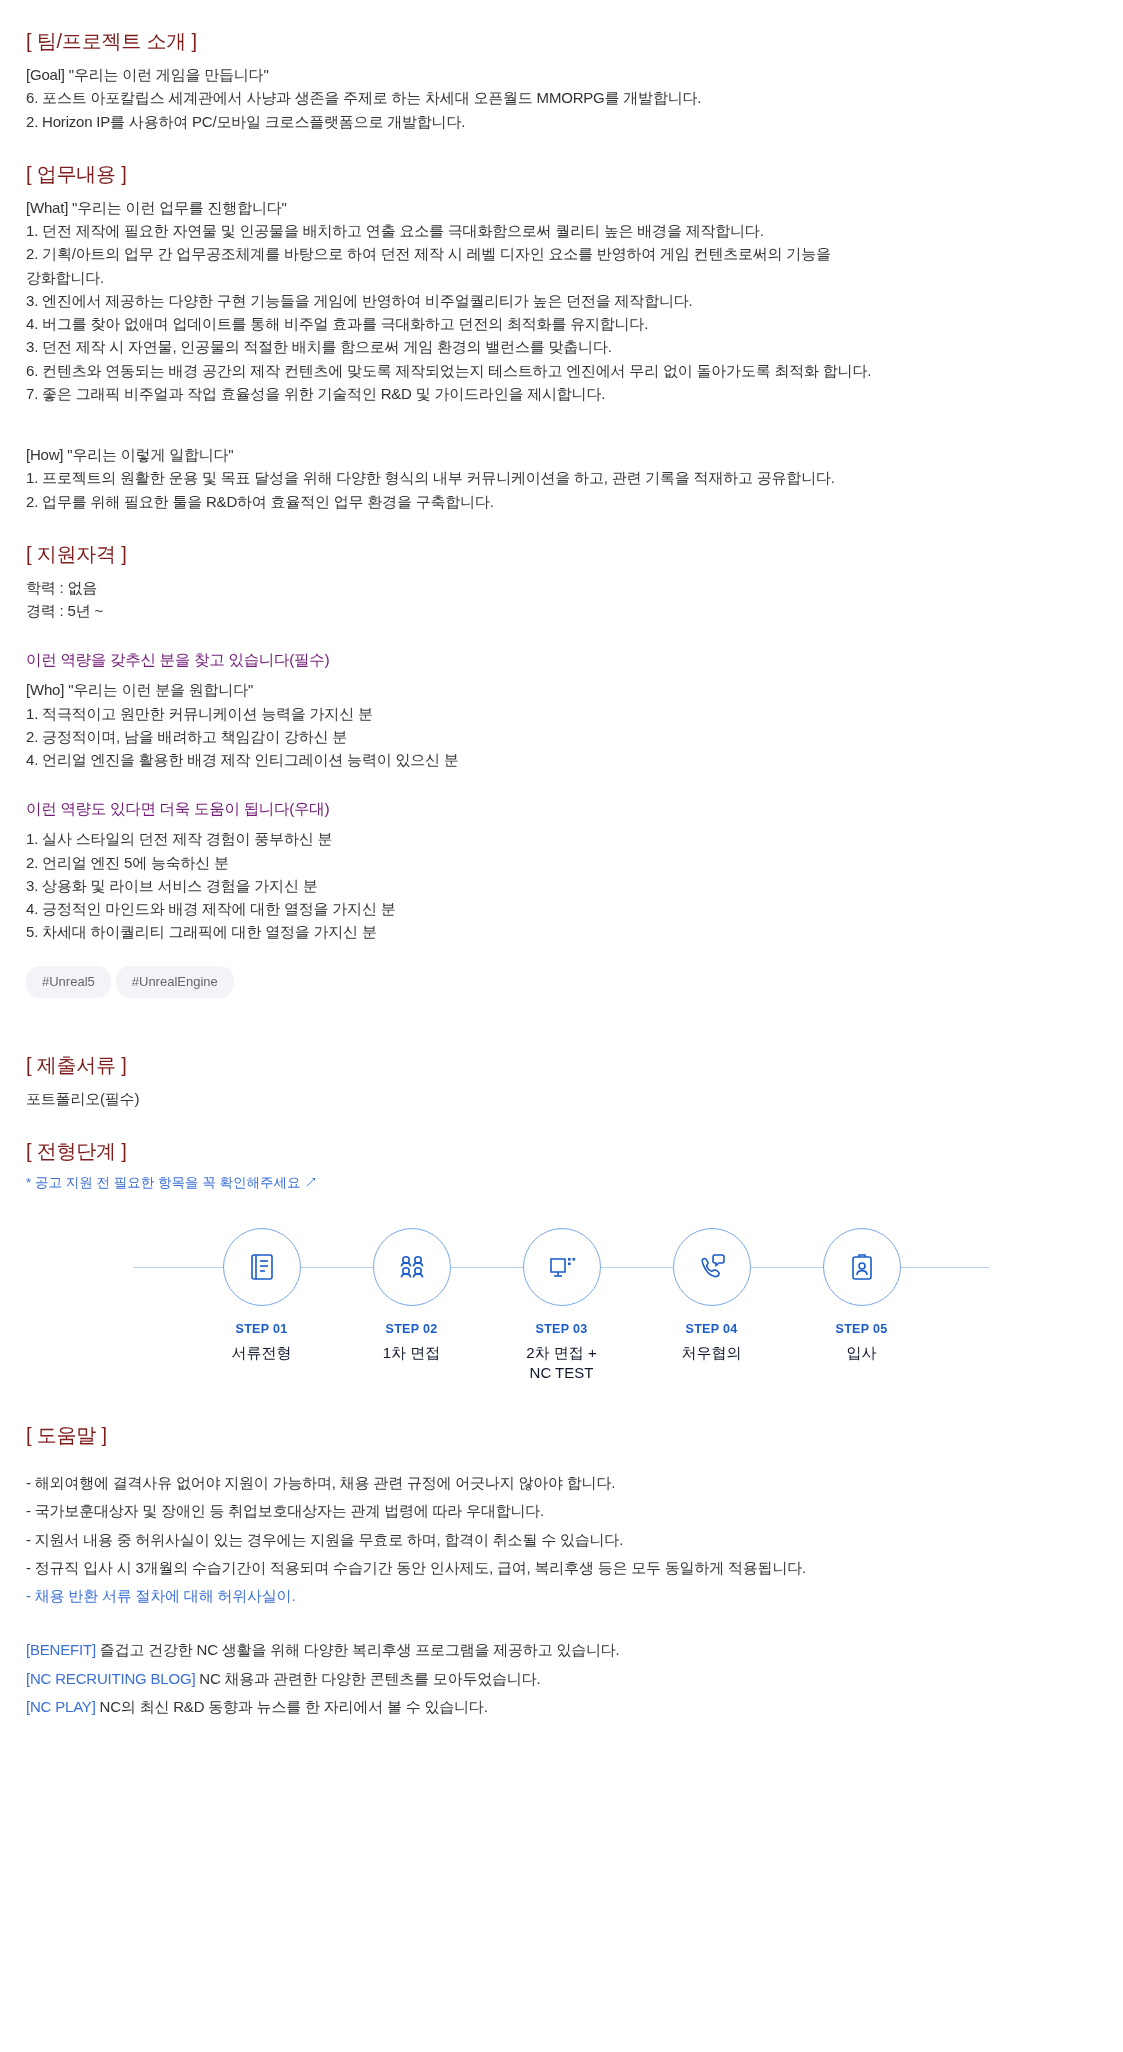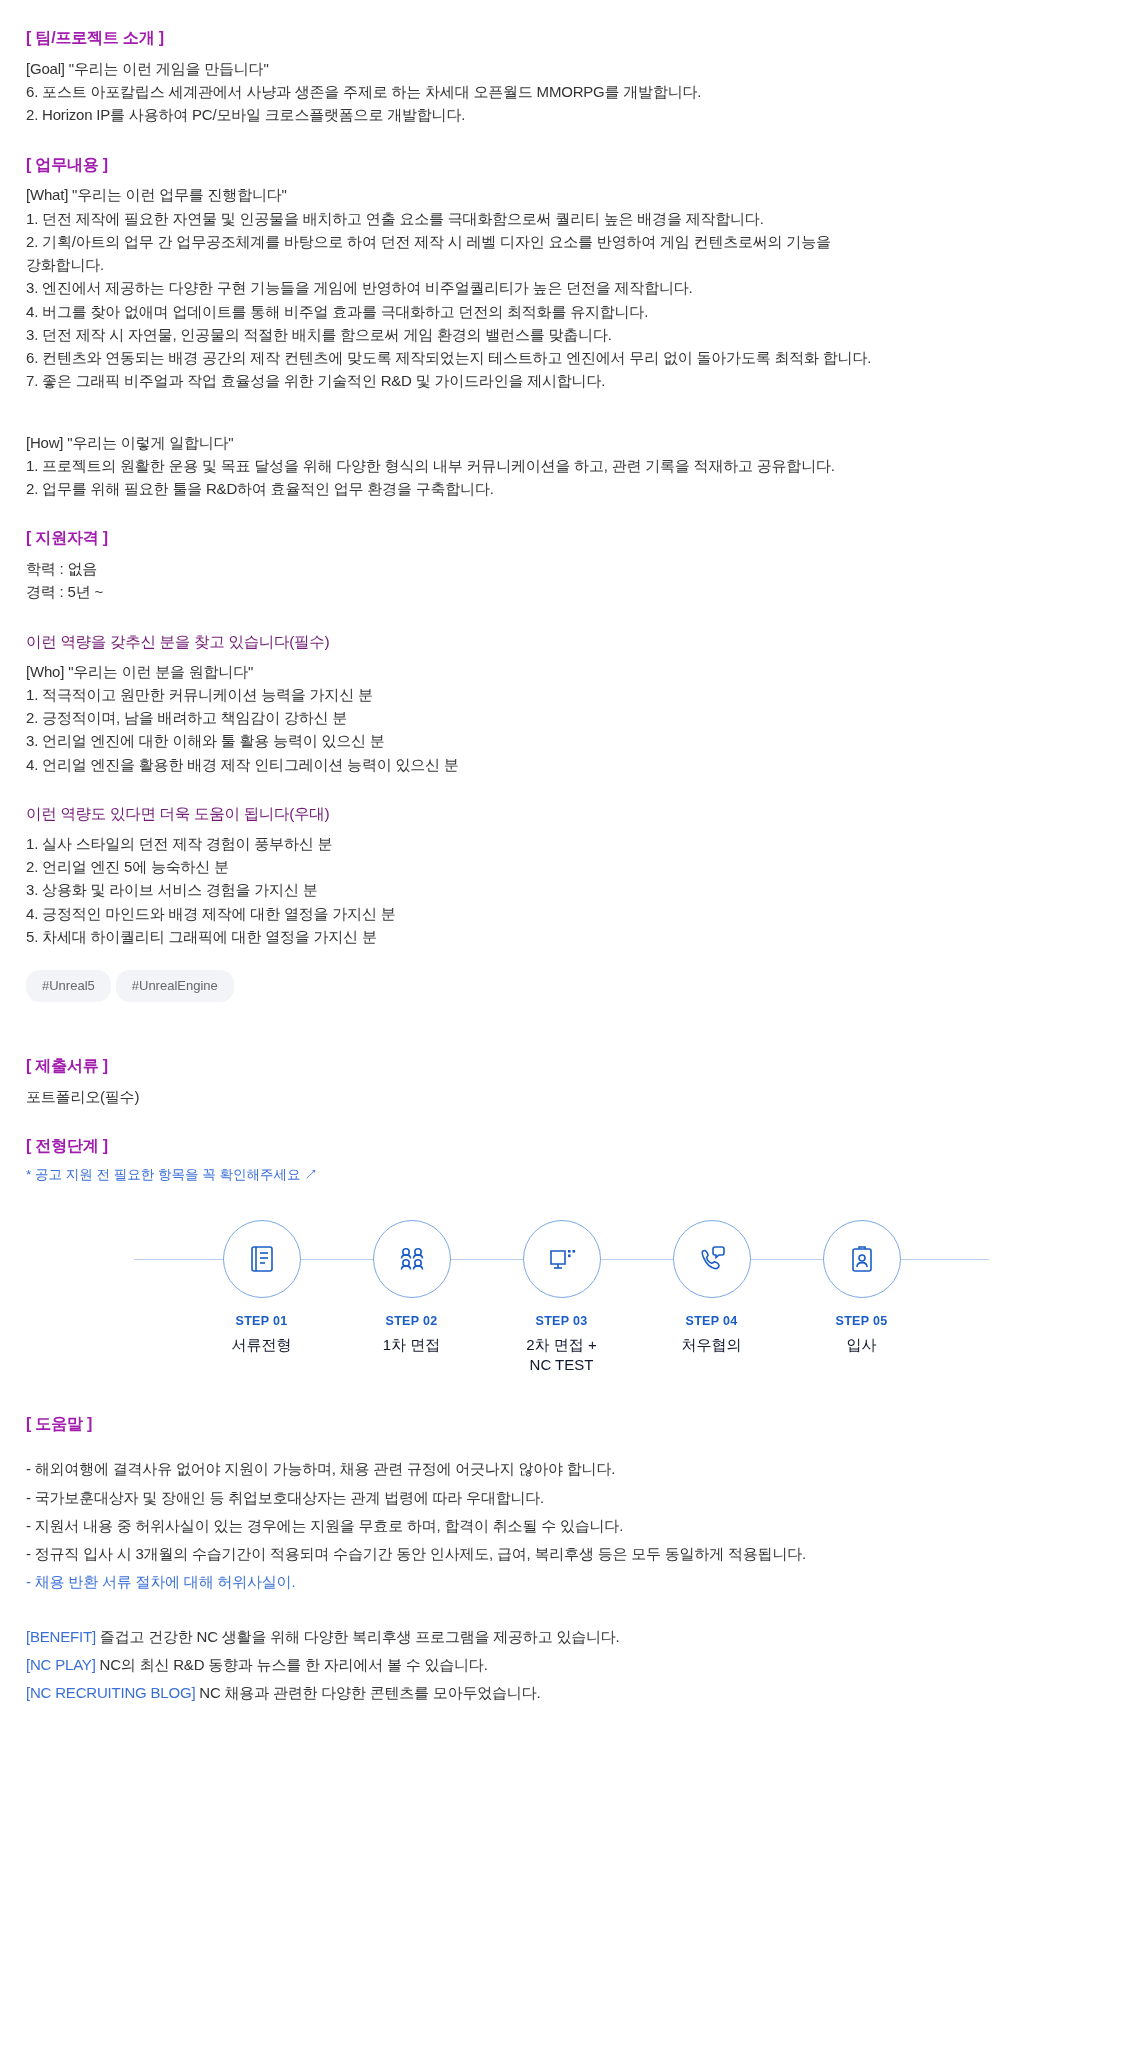--- a/index.html
+++ b/index.html
@@ -14,23 +14,23 @@
     font-family: "Liberation Sans", sans-serif;
     color: #333333;
     font-size: 15px;
     line-height: 1.55;
   }
   .page {
     width: 1123px;
     padding: 26px 26px 40px 26px;
   }
   .section-head {
-    font-weight: bold;
-    font-size: 16px;
-    color: #a21caf;
+    font-weight: normal;
+    font-size: 20px;
+    color: #7f1d1d;
     margin: 0 0 6px 0;
     letter-spacing: -0.2px;
   }
   .para {
     margin: 0;
     font-size: 15px;
     color: #333333;
     letter-spacing: -0.2px;
   }
   .block { margin-bottom: 0; }
@@ -154,21 +154,20 @@
     <p class="para">경력 : 5년 ~</p>
   </div>
 
   <div class="gap-md"></div>
 
   <div class="block">
     <div class="blue-head">이런 역량을 갖추신 분을 찾고 있습니다(필수)</div>
     <p class="para">[Who] "우리는 이런 분을 원합니다"</p>
     <p class="para">1. 적극적이고 원만한 커뮤니케이션 능력을 가지신 분</p>
     <p class="para">2. 긍정적이며, 남을 배려하고 책임감이 강하신 분</p>
-    <p class="para">3. 언리얼 엔진에 대한 이해와 툴 활용 능력이 있으신 분</p>
     <p class="para">4. 언리얼 엔진을 활용한 배경 제작 인티그레이션 능력이 있으신 분</p>
   </div>
 
   <div class="gap-md"></div>
 
   <div class="block">
     <div class="blue-head">이런 역량도 있다면 더욱 도움이 됩니다(우대)</div>
     <p class="para">1. 실사 스타일의 던전 제작 경험이 풍부하신 분</p>
     <p class="para">2. 언리얼 엔진 5에 능숙하신 분</p>
     <p class="para">3. 상용화 및 라이브 서비스 경험을 가지신 분</p>
@@ -294,20 +293,20 @@
     <p class="para blue-text">- 채용 반환 서류 절차에 대해 허위사실이.</p>
   </div>
 
   <div class="gap-md"></div>
 
   <div class="block">
     <p class="para foot-line">
       <span class="link-label">[BENEFIT]</span><span> 즐겁고 건강한 NC 생활을 위해 다양한 복리후생 프로그램을 제공하고 있습니다.</span>
     </p>
     <p class="para foot-line">
+      <span class="link-label">[NC RECRUITING BLOG]</span><span> NC 채용과 관련한 다양한 콘텐츠를 모아두었습니다.</span>
+    </p>
+    <p class="para foot-line">
       <span class="link-label">[NC PLAY]</span><span> NC의 최신 R&amp;D 동향과 뉴스를 한 자리에서 볼 수 있습니다.</span>
     </p>
-    <p class="para foot-line">
-      <span class="link-label">[NC RECRUITING BLOG]</span><span> NC 채용과 관련한 다양한 콘텐츠를 모아두었습니다.</span>
-    </p>
   </div>
 
 </div>
 
 </body></html>

